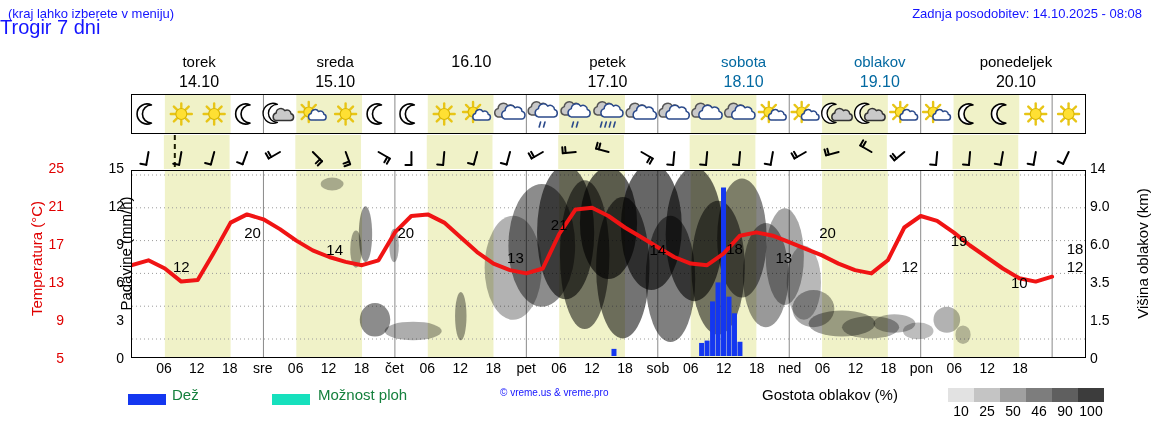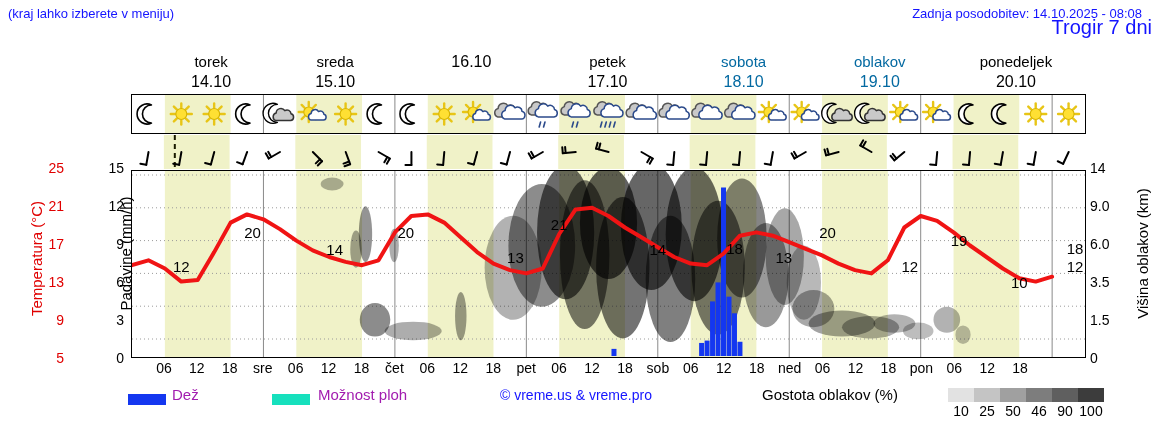--- a/index.html
+++ b/index.html
@@ -3,21 +3,21 @@
 <meta charset="utf-8">
 <style>
   html,body{margin:0;padding:0;background:#fff;}
   body{width:1152px;height:443px;position:relative;
        font-family:"Liberation Sans","DejaVu Sans",sans-serif;
        -webkit-font-smoothing:antialiased;overflow:hidden;}
   .abs{position:absolute;}
 
   
   #menu-note{left:8px;top:6px;font-size:13px;color:#1414ff;white-space:nowrap;}
-  #page-title{left:0;top:16px;width:1152px;text-align:right;font-size:20px;color:#1414ff;}
+  #page-title{left:0;top:16px;width:1152px;text-align:left;font-size:20px;color:#1414ff;}
   #updated{right:10px;top:6px;font-size:13px;color:#1414ff;white-space:nowrap;}
   #days-row{left:131px;top:52px;width:955px;height:42px;}
   .day-cell{position:absolute;top:0;text-align:center;line-height:20px;}
   .day-name{font-size:15px;}
   .day-date{font-size:16px;}
   .wknd{color:#0369a1;}
   .wday{color:#000;}
 
   
   #icon-strip{left:131px;top:94px;width:955px;height:40px;
@@ -46,38 +46,38 @@
   #xlabels{left:131px;top:360px;width:955px;height:20px;}
   .xlab{position:absolute;top:0;font-size:14px;color:#000;text-align:center;
         transform:translateX(-50%);white-space:nowrap;}
 
   
   .tlabel{position:absolute;font-size:15px;color:#000;transform:translate(-50%,-50%);}
 
   
   #legend{left:0;top:386px;width:1152px;height:45px;}
   .lg-sw{position:absolute;height:11px;width:38px;}
-  .lg-tx{position:absolute;font-size:15px;color:#a21caf;white-space:nowrap;}
-  #copyright{position:absolute;font-size:14px;color:#1414ff;white-space:nowrap;}
+  .lg-tx{position:absolute;font-size:15px;color:#15803d;white-space:nowrap;}
+  #copyright{position:absolute;font-size:10px;color:#1414ff;white-space:nowrap;}
   #density-label{position:absolute;font-size:15px;color:#000;white-space:nowrap;}
   .dens-sw{position:absolute;height:14px;}
   .dens-tk{position:absolute;font-size:14px;color:#000;text-align:center;
            transform:translateX(-50%);}
 
   svg{display:block;}
 </style>
 </head>
 <body>
 
 <div class="abs" id="menu-note">(kraj lahko izberete v meniju)</div>
 <div class="abs" id="page-title">Trogir 7 dni</div>
 <div class="abs" id="updated">Zadnja posodobitev: 14.10.2025 - 08:08</div>
 
 <div class="abs" id="days-row">
-    <div class="day-cell" style="left: 12px; width: 136.143px;">
+    <div class="day-cell" style="left: 0px; width: 136.143px;">
       <div class="day-name wday">torek</div>
       <div class="day-date wday">14.10</div>
     </div>
     <div class="day-cell" style="left: 136.143px; width: 136.143px;">
       <div class="day-name wday">sreda</div>
       <div class="day-date wday">15.10</div>
     </div>
     <div class="day-cell" style="left: 272.286px; width: 136.143px;">
       <div class="day-date wday">16.10</div>
     </div>

